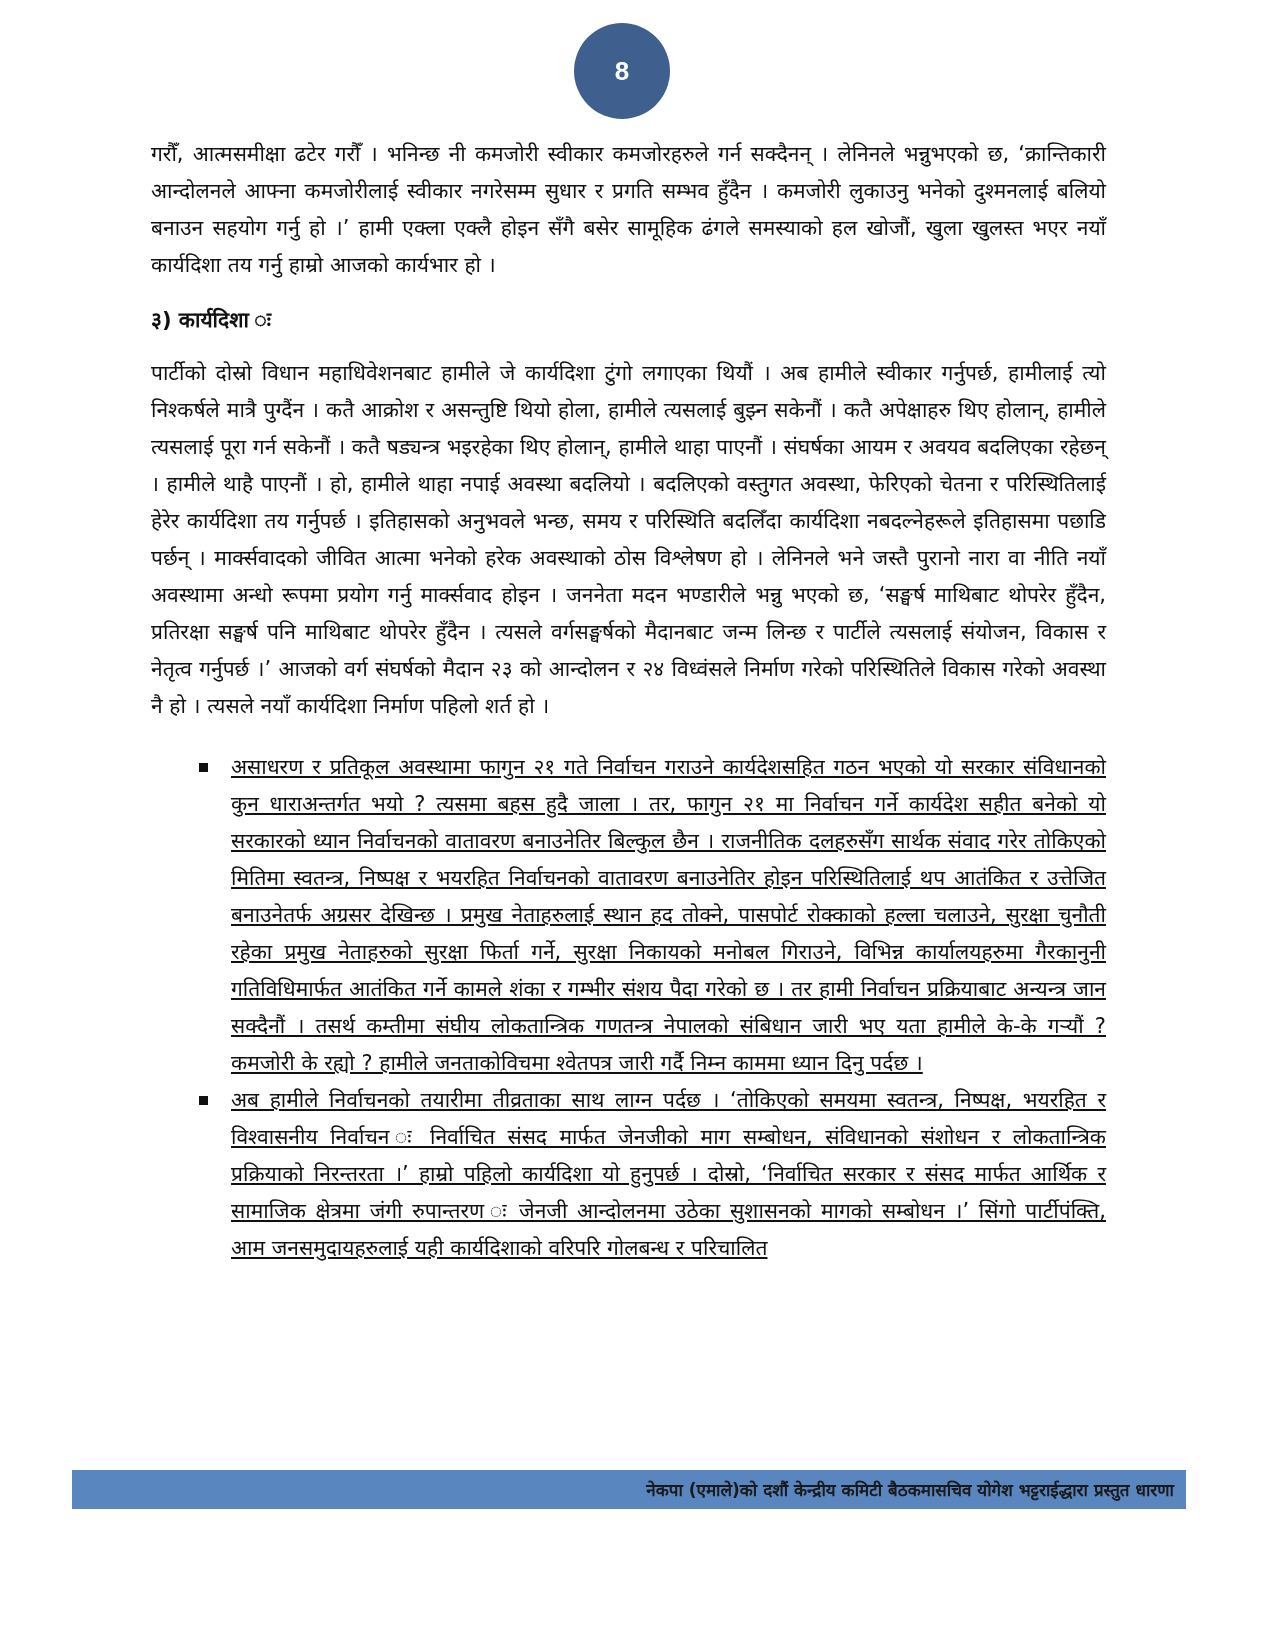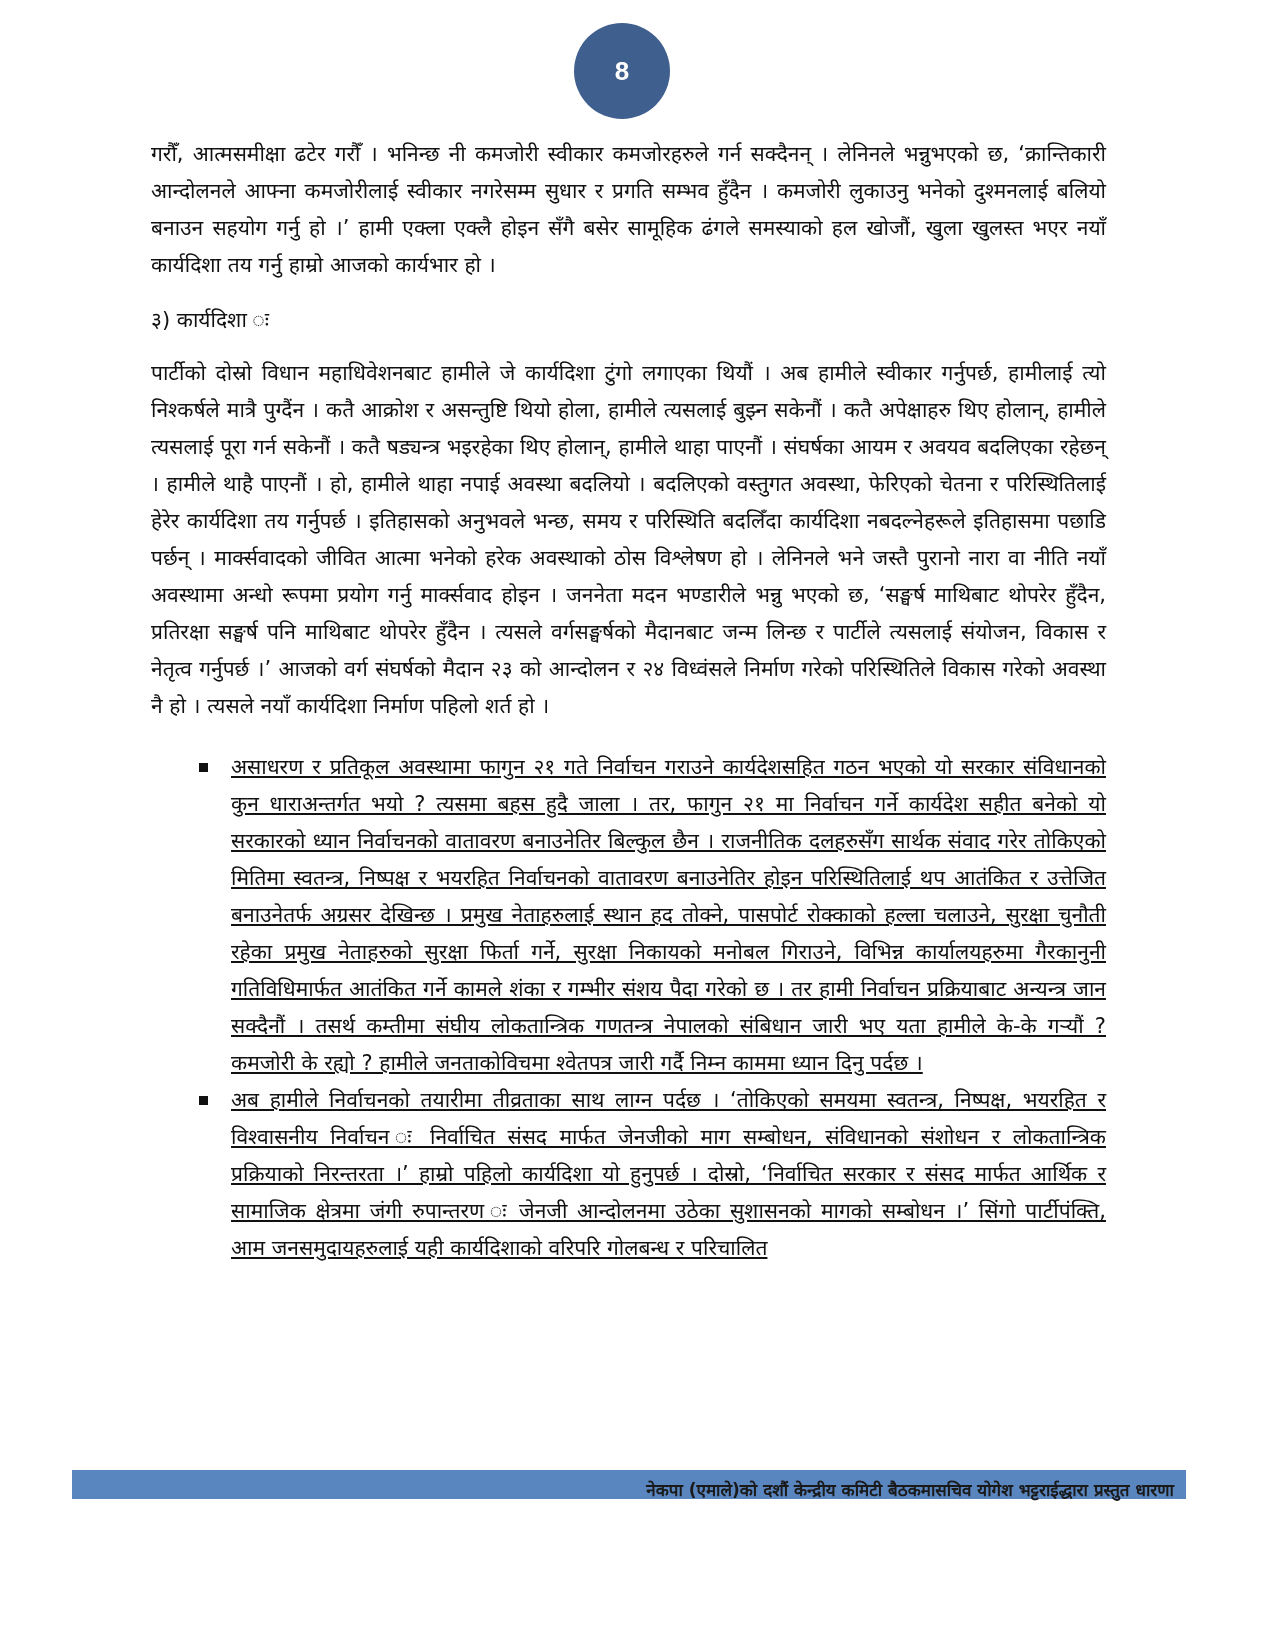--- a/index.html
+++ b/index.html
@@ -4,25 +4,25 @@
   <style>
     html, body { margin: 0; padding: 0; background: #ffffff; }
     body { width: 1275px; height: 1650px; position: relative; overflow: hidden;
            font-family: "DejaVu Sans", sans-serif; color: #111; }
     .page-badge { position: absolute; left: 574px; top: 23px; width: 96px; height: 96px;
                   border-radius: 50%; background: #3f5f8f; color: #fff;
                   display: flex; align-items: center; justify-content: center;
                   font-family: "Liberation Sans", sans-serif; font-weight: bold; font-size: 26px; }
     .content { position: absolute; left: 143px; top: 136px; width: 955px; margin-left: 8px; }
     .para { margin: 0; font-size: 21px; line-height: 37px; text-align: justify; }
-    .heading { margin: 18px 0 16px 0; font-size: 21px; font-weight: normal; line-height: 37px; }
+    .heading { margin: 18px 0 16px 0; font-size: 21px; font-weight: bold; line-height: 37px; }
     .bullets { list-style: none; margin: 24px 0 0 0; padding: 0 0 0 80px; text-decoration: underline; }
     .bullets li { position: relative; font-size: 21px; line-height: 37px; text-align: justify; }
     .bullets li .marker { position: absolute; left: -32px; top: 14px; width: 9px; height: 9px; background: #111; }
-    .footer-bar { position: absolute; left: 72px; top: 1470px; width: 1114px; height: 29px;
+    .footer-bar { position: absolute; left: 72px; top: 1470px; width: 1114px; height: 39px;
                   background: #5a86c0; }
     .footer-text { position: absolute; right: 12px; top: 8px; color: #1a1a1a; font-weight: bold;
                    font-size: 17px; white-space: nowrap; }
   </style>
 </head>
 <body>
 
 <div class="page-badge">
   <span>8</span>
 </div>

